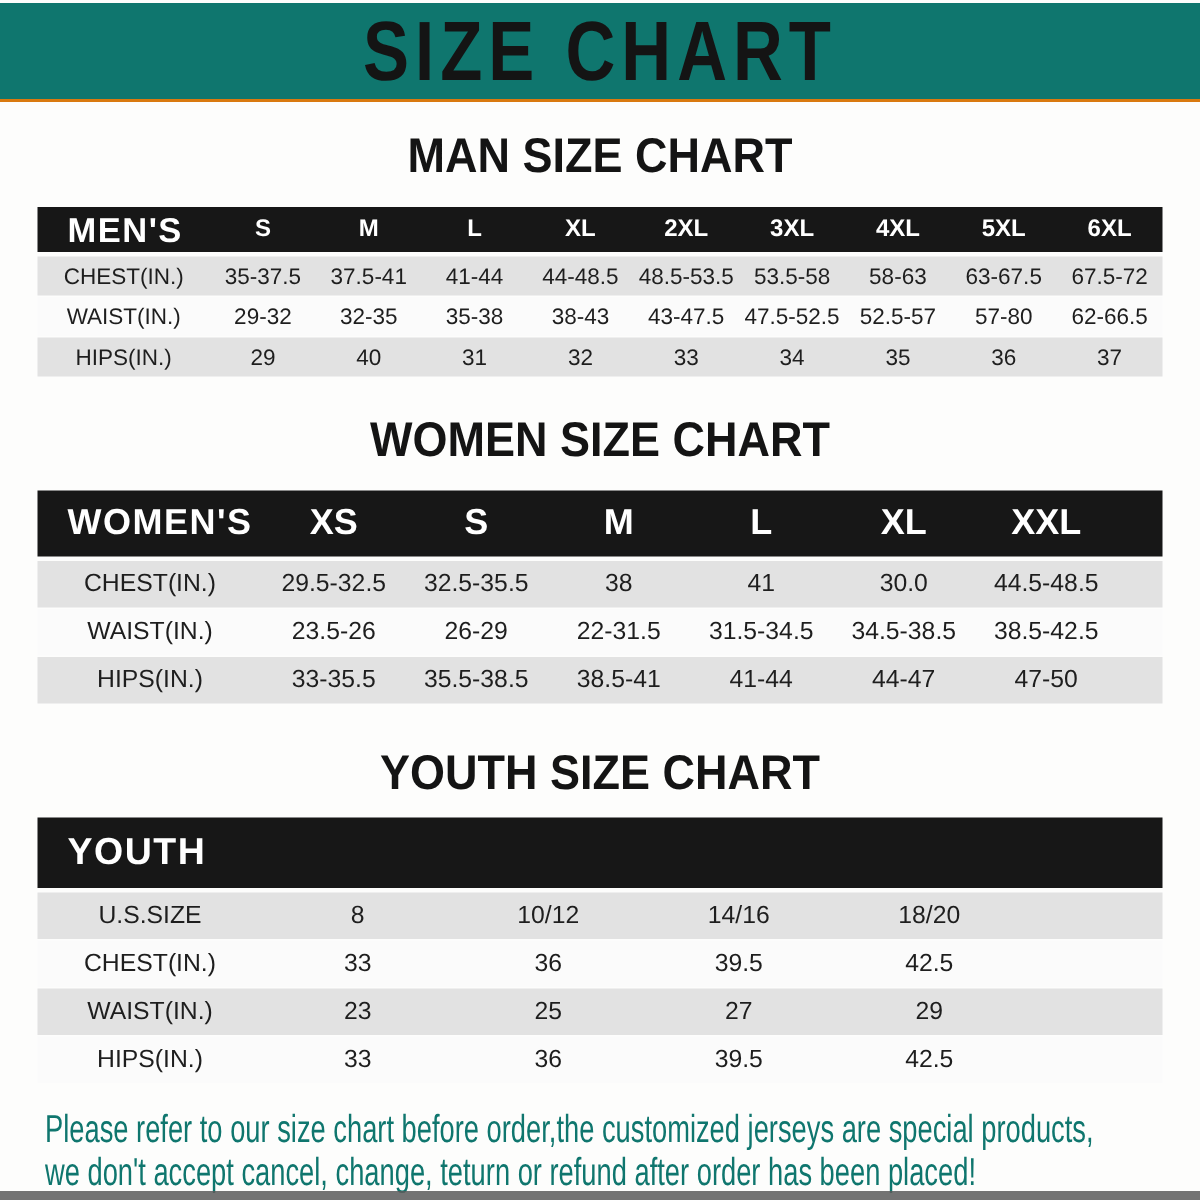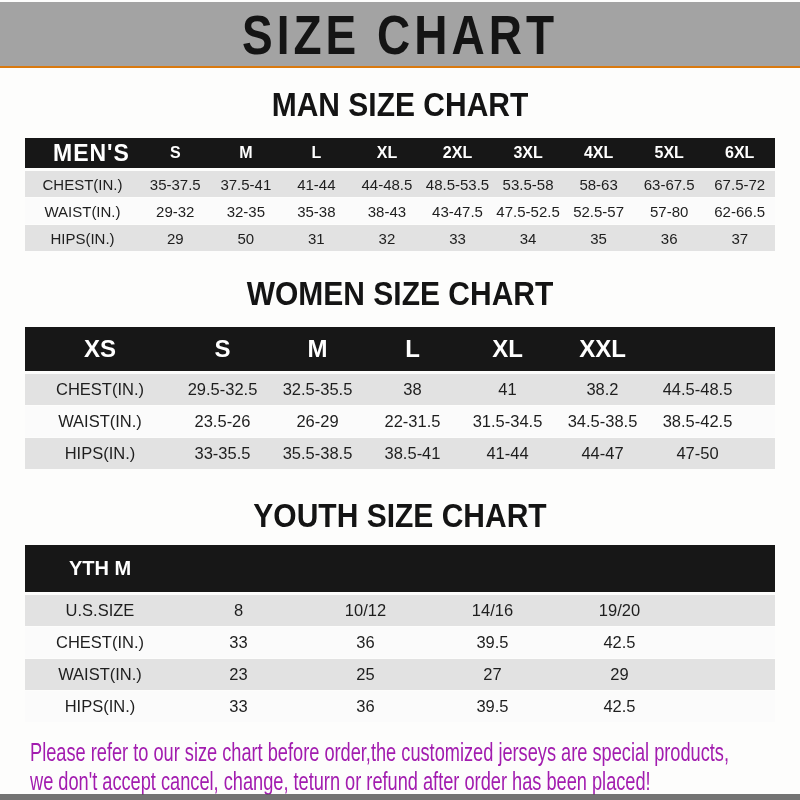--- a/index.html
+++ b/index.html
@@ -10,21 +10,21 @@
     font-family:"Liberation Sans", sans-serif;
     overflow:hidden;
     color:#1e1e1e;
   }
 
   
   .banner {
     height:66px;
     margin-top:2px;
     background:linear-gradient(180deg,#e07d0e 0%,#ec8a1c 10%,#ec8a1c 82%,#f09a38 94%,#e8competent 100%);
-    background-color:#a3a3a3;
+    background-color:#0f766e;
     display:flex; align-items:center; justify-content:center;
     border-bottom:2px solid #d9790f;
   }
   .banner-title {
     font-size:46px; font-weight:bold; color:#141414;
     letter-spacing:4px;
     transform:scaleY(1.22);
     white-space:nowrap;
   }
 
@@ -49,23 +49,22 @@
   .thead {
     background:#171717;
     color:#fff;
     margin-bottom:3px;
   }
   .trow.gray  { background:#e2e2e2; }
   .trow.white { background:#fbfbfb; }
 
   .corner {
     font-weight:bold; color:#fff;
-    padding-left:0; letter-spacing:1px;
-    white-space:nowrap;
-    margin-left:28px;
+    padding-left:20px; letter-spacing:1px;
+    white-space:nowrap;
   }
   .colh { text-align:center; font-weight:600; white-space:nowrap; }
   .rlabel { text-align:center; white-space:nowrap; }
   .cell { text-align:center; white-space:nowrap; }
 
   
   .men .thead, .men .trow { grid-template-columns:115px repeat(9,1fr); }
   .men .thead { height:30px; }
   .men .trow  { height:26px; margin-bottom:1px; }
   .men .corner { font-size:23px; }
@@ -84,21 +83,21 @@
   .youth .thead, .youth .trow { grid-template-columns:150px repeat(4,127px) 1fr; }
   .youth .thead { height:47px; }
   .youth .trow  { height:31px; margin-bottom:1px; }
   .youth .corner { font-size:25px; }
   .youth .colh { font-size:20px; }
   .youth .rlabel, .youth .cell { font-size:16.5px; }
 
   
   .footer-note {
     margin:16px 0 0 30px;
-    color:#a21caf;
+    color:#0f766e;
     line-height:29px;
     font-size:26px;
     text-align:right;
   }
   .footer-line {
     white-space:nowrap;
     transform:scaleX(0.70);
     transform-origin:left center;
   }
 
@@ -151,49 +150,50 @@
     <div class="cell">38-43</div>
     <div class="cell">43-47.5</div>
     <div class="cell">47.5-52.5</div>
     <div class="cell">52.5-57</div>
     <div class="cell">57-80</div>
     <div class="cell">62-66.5</div>
   </div>
   <div class="trow gray">
     <div class="rlabel">HIPS(IN.)</div>
     <div class="cell">29</div>
-    <div class="cell">50</div>
+    <div class="cell">40</div>
     <div class="cell">31</div>
     <div class="cell">32</div>
     <div class="cell">33</div>
     <div class="cell">34</div>
     <div class="cell">35</div>
     <div class="cell">36</div>
     <div class="cell">37</div>
   </div>
 </div>
 
 <h2 class="section-heading heading-women">WOMEN SIZE CHART</h2>
 
 <div class="size-table women">
   <div class="thead">
+    <div class="corner">WOMEN'S</div>
     <div class="colh">XS</div>
     <div class="colh">S</div>
     <div class="colh">M</div>
     <div class="colh">L</div>
     <div class="colh">XL</div>
     <div class="colh">XXL</div>
   </div>
   <div class="trow gray">
     <div class="rlabel">CHEST(IN.)</div>
     <div class="cell">29.5-32.5</div>
     <div class="cell">32.5-35.5</div>
     <div class="cell">38</div>
     <div class="cell">41</div>
-    <div class="cell">38.2</div>
+    <div class="cell">30.0</div>
     <div class="cell">44.5-48.5</div>
   </div>
   <div class="trow white">
     <div class="rlabel">WAIST(IN.)</div>
     <div class="cell">23.5-26</div>
     <div class="cell">26-29</div>
     <div class="cell">22-31.5</div>
     <div class="cell">31.5-34.5</div>
     <div class="cell">34.5-38.5</div>
     <div class="cell">38.5-42.5</div>
@@ -206,28 +206,28 @@
     <div class="cell">41-44</div>
     <div class="cell">44-47</div>
     <div class="cell">47-50</div>
   </div>
 </div>
 
 <h2 class="section-heading heading-youth">YOUTH SIZE CHART</h2>
 
 <div class="size-table youth youth-wrap">
   <div class="thead">
-    <div class="colh">YTH M</div>
+    <div class="corner">YOUTH</div>
   </div>
   <div class="trow gray">
     <div class="rlabel">U.S.SIZE</div>
     <div class="cell">8</div>
     <div class="cell">10/12</div>
     <div class="cell">14/16</div>
-    <div class="cell">19/20</div>
+    <div class="cell">18/20</div>
   </div>
   <div class="trow white">
     <div class="rlabel">CHEST(IN.)</div>
     <div class="cell">33</div>
     <div class="cell">36</div>
     <div class="cell">39.5</div>
     <div class="cell">42.5</div>
   </div>
   <div class="trow gray">
     <div class="rlabel">WAIST(IN.)</div>

